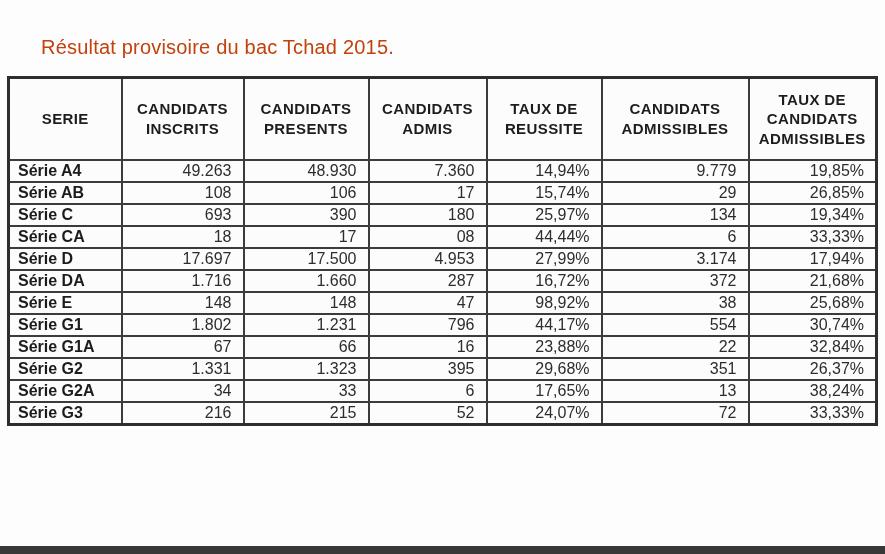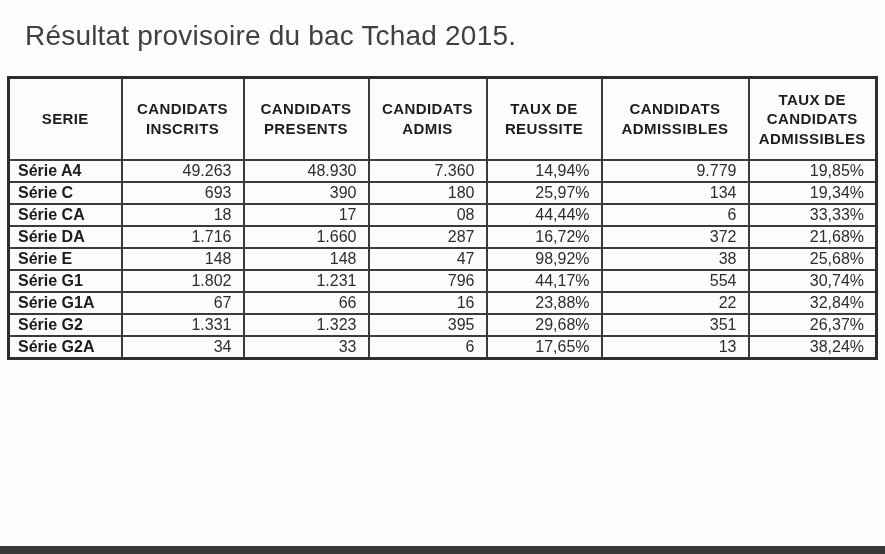--- a/index.html
+++ b/index.html
@@ -6,24 +6,24 @@
   body {
     width: 885px; height: 554px;
     background: #fdfdfd;
     font-family: "Liberation Sans", sans-serif;
     position: relative;
     overflow: hidden;
   }
   .page-title {
     position: absolute;
     left: 25px; top: 20px;
-    margin: 0;
-    font-size: 28px;
+    margin: 16px;
+    font-size: 20px;
     font-weight: 400;
-    color: #404040;
+    color: #c2410c;
     letter-spacing: 0.2px;
   }
   table.results {
     position: absolute;
     left: 7px; top: 76px;
     width: 868px;
     border-collapse: collapse;
     table-layout: fixed;
     border: 3px solid #2e2e2e;
     background: #fcfcfc;
@@ -99,38 +99,56 @@
       <tr>
         <td class="serie">Série A4</td>
         <td class="num">49.263</td>
         <td class="num">48.930</td>
         <td class="num">7.360</td>
         <td class="num pct">14,94%</td>
         <td class="num">9.779</td>
         <td class="num pct">19,85%</td>
       </tr>
       <tr>
+        <td class="serie">Série AB</td>
+        <td class="num">108</td>
+        <td class="num">106</td>
+        <td class="num">17</td>
+        <td class="num pct">15,74%</td>
+        <td class="num">29</td>
+        <td class="num pct">26,85%</td>
+      </tr>
+      <tr>
         <td class="serie">Série C</td>
         <td class="num">693</td>
         <td class="num">390</td>
         <td class="num">180</td>
         <td class="num pct">25,97%</td>
         <td class="num">134</td>
         <td class="num pct">19,34%</td>
       </tr>
       <tr>
         <td class="serie">Série CA</td>
         <td class="num">18</td>
         <td class="num">17</td>
         <td class="num">08</td>
         <td class="num pct">44,44%</td>
         <td class="num">6</td>
         <td class="num pct">33,33%</td>
       </tr>
       <tr>
+        <td class="serie">Série D</td>
+        <td class="num">17.697</td>
+        <td class="num">17.500</td>
+        <td class="num">4.953</td>
+        <td class="num pct">27,99%</td>
+        <td class="num">3.174</td>
+        <td class="num pct">17,94%</td>
+      </tr>
+      <tr>
         <td class="serie">Série DA</td>
         <td class="num">1.716</td>
         <td class="num">1.660</td>
         <td class="num">287</td>
         <td class="num pct">16,72%</td>
         <td class="num">372</td>
         <td class="num pct">21,68%</td>
       </tr>
       <tr>
         <td class="serie">Série E</td>
@@ -170,16 +188,25 @@
       </tr>
       <tr>
         <td class="serie">Série G2A</td>
         <td class="num">34</td>
         <td class="num">33</td>
         <td class="num">6</td>
         <td class="num pct">17,65%</td>
         <td class="num">13</td>
         <td class="num pct">38,24%</td>
       </tr>
+      <tr>
+        <td class="serie">Série G3</td>
+        <td class="num">216</td>
+        <td class="num">215</td>
+        <td class="num">52</td>
+        <td class="num pct">24,07%</td>
+        <td class="num">72</td>
+        <td class="num pct">33,33%</td>
+      </tr>
     </tbody>
 </table>
 
 <div class="bottom-bar"></div>
 
 </body></html>

